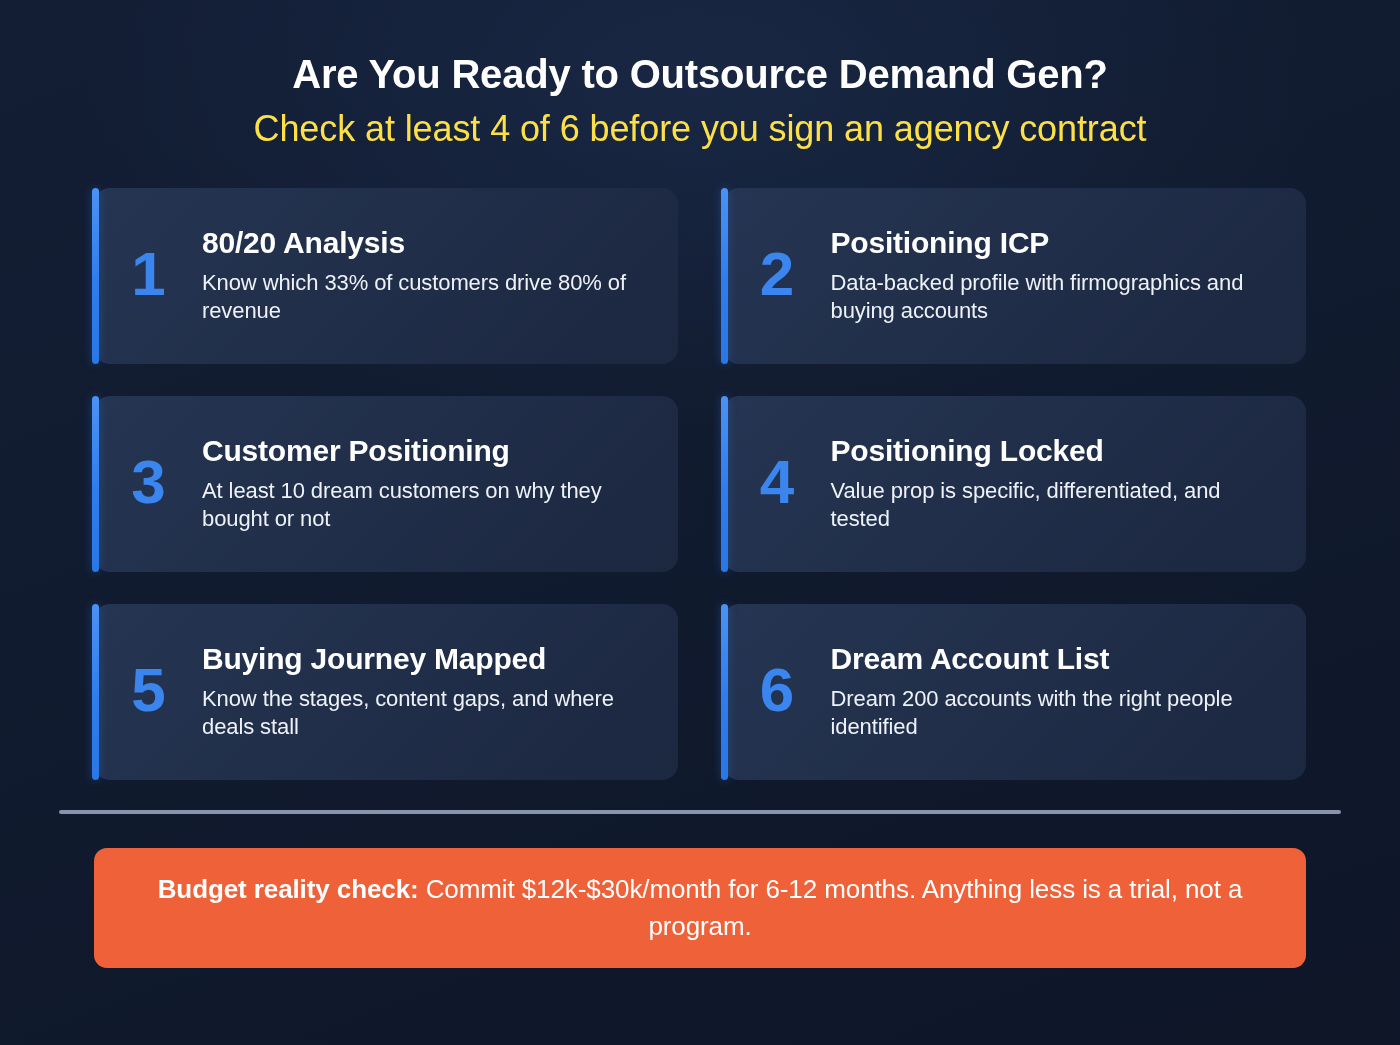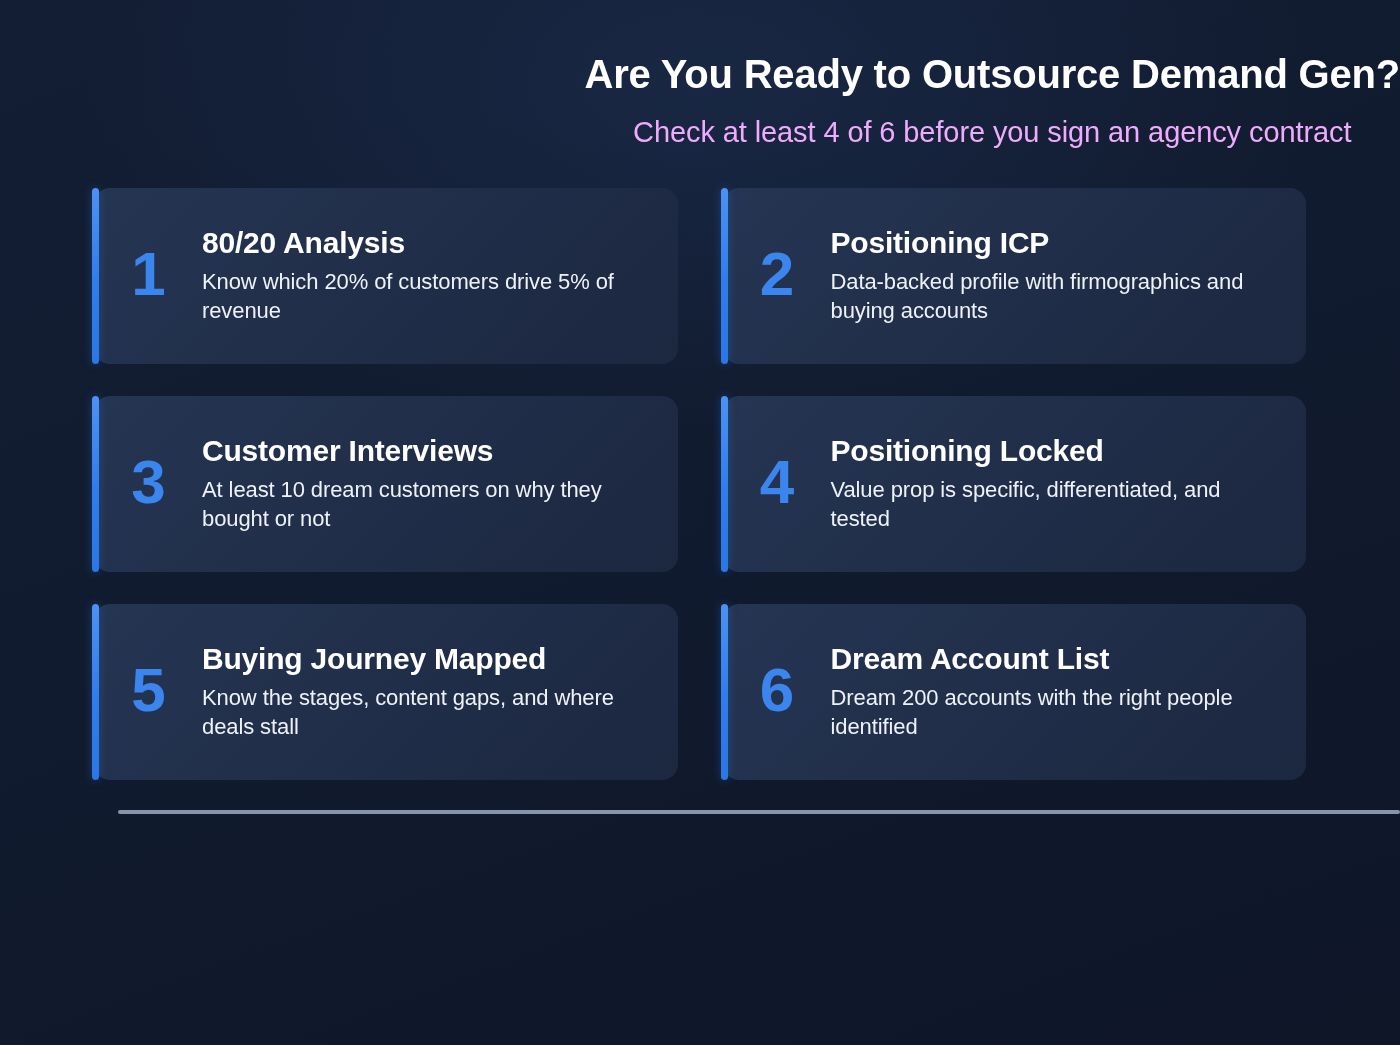--- a/index.html
+++ b/index.html
@@ -1,15 +1,15 @@
 <!DOCTYPE html>
 <html><head>
 <meta charset="utf-8">
 <style>
-  * { margin:0; padding:0; box-sizing:border-box;align-items:flex-end; }
+  * { margin:0; padding:0; box-sizing:border-box; }
 
   html, body {
     width:1400px;
     height:1045px;
     overflow:hidden;
   }
 
   body {
     background:#111b2f;
     font-family:"Liberation Sans", sans-serif;
@@ -40,24 +40,24 @@
     padding-top:52px;
   }
   .title {
     font-size:40px;
     font-weight:bold;
     color:#ffffff;
     letter-spacing:-0.2px;
     line-height:1.12;
   }
   .subtitle {
-    margin-top:18px;
-    font-size:29px;
+    margin-top:10px;
+    font-size:36px;
     font-weight:normal;
-    color:#f0abfc;
+    color:#fde047;
     letter-spacing:-0.1px;
     line-height:1.2;
   }
 
   
   .grid {
     margin:38px auto 0 auto;
     width:1212px;
     display:grid;
     grid-template-columns:1fr 1fr;
@@ -172,38 +172,38 @@
     <p class="subtitle">Check at least 4 of 6 before you sign an agency contract</p>
   </div>
 
   <div class="grid">
 
     <div class="card">
       <span class="card-accent"></span>
       <div class="card-num">1</div>
       <div class="card-body">
         <div class="card-title">80/20 Analysis</div>
-        <div class="card-desc">Know which 20% of customers drive 5% of revenue</div>
+        <div class="card-desc">Know which 33% of customers drive 80% of revenue</div>
       </div>
     </div>
 
     <div class="card">
       <span class="card-accent"></span>
       <div class="card-num">2</div>
       <div class="card-body">
         <div class="card-title">Positioning ICP</div>
         <div class="card-desc">Data-backed profile with firmographics and buying accounts</div>
       </div>
     </div>
 
     <div class="card">
       <span class="card-accent"></span>
       <div class="card-num">3</div>
       <div class="card-body">
-        <div class="card-title">Customer Interviews</div>
+        <div class="card-title">Customer Positioning</div>
         <div class="card-desc">At least 10 dream customers on why they bought or not</div>
       </div>
     </div>
 
     <div class="card">
       <span class="card-accent"></span>
       <div class="card-num">4</div>
       <div class="card-body">
         <div class="card-title">Positioning Locked</div>
         <div class="card-desc">Value prop is specific, differentiated, and tested</div>
@@ -227,14 +227,19 @@
         <div class="card-desc">Dream 200 accounts with the right people identified</div>
       </div>
     </div>
 
   </div>
 
   <div class="divider-wrap">
     <div class="divider"></div>
   </div>
 
+  <div class="banner-wrap">
+    <div class="banner">
+      <p class="banner-text"><span class="banner-strong">Budget reality check:</span><span> Commit $12k-$30k/month for 6-12 months. Anything less is a trial, not a program.</span></p>
+    </div>
+  </div>
 
 </div>
 
 </body></html>

